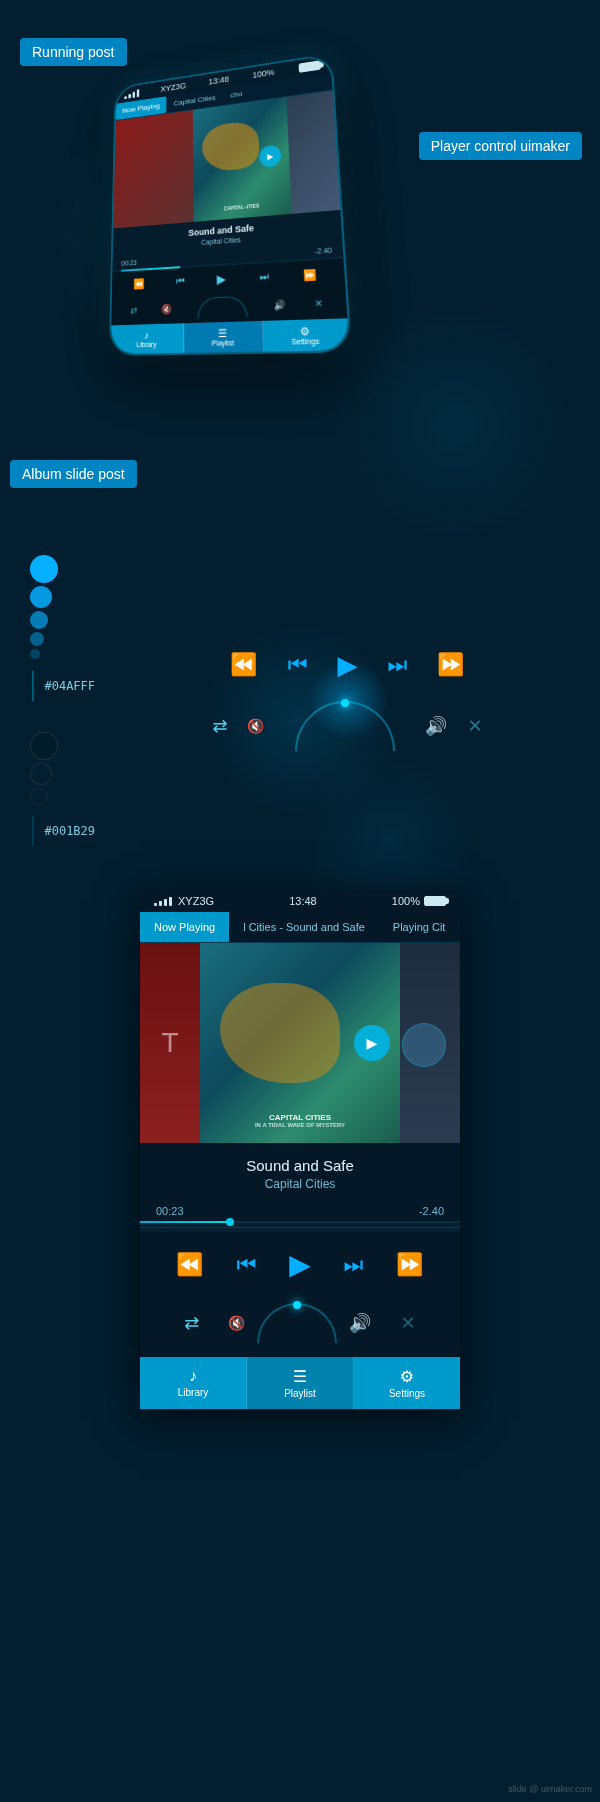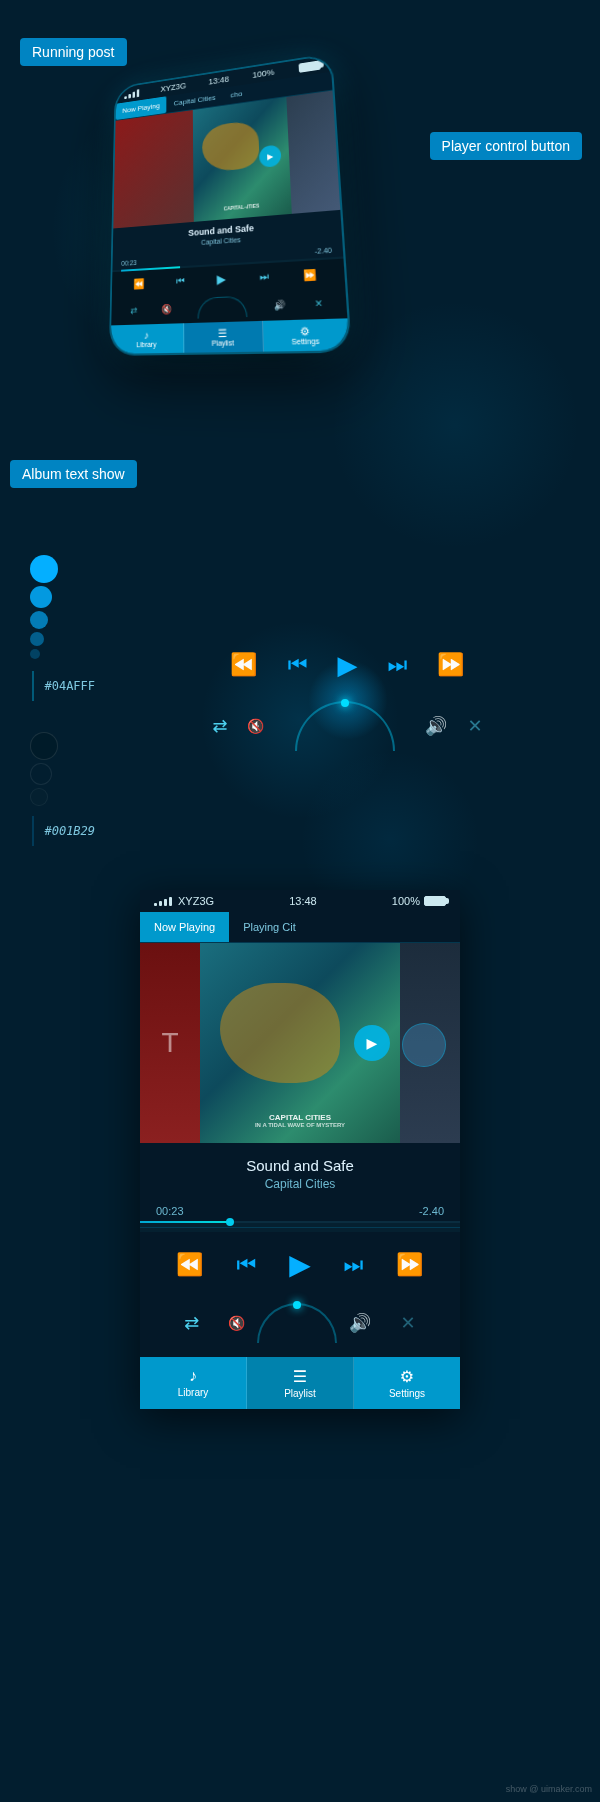--- a/index.html
+++ b/index.html
@@ -678,25 +678,25 @@
 <div class="bg-glow bg-glow-3"></div>
 <div class="bg-glow bg-glow-4"></div>
 
 <div class="section-phone">
 
   <div class="annotation-label running-text-label">
     <span>Running post</span>
   </div>
 
   <div class="annotation-label player-ctrl-label">
-    <span>Player control button</span>
+    <span>Player control uimaker</span>
   </div>
 
   <div class="annotation-label album-slide-label">
-    <span>Album text show</span>
+    <span>Album slide post</span>
   </div>
 
   <div class="phone-mockup-wrap">
     <div class="phone-mockup">
 
       <div class="phone-status-bar">
         <div class="fp-signal">
           <div class="fp-bar" style="height:3px"></div>
           <div class="fp-bar" style="height:5px"></div>
           <div class="fp-bar" style="height:7px"></div>
@@ -791,21 +791,21 @@
     <div style="margin-left:2px;margin-bottom:27px;text-align:right;">
       <div style="width:2px;height:30px;background:rgba(0,180,230,0.4);display:inline-block;vertical-align:middle;"></div>
       <span class="color-label" style="margin-left:6px;vertical-align:middle;">#04AFFF</span>
     </div>
 
     <div style="display:flex;flex-direction:column;gap:3px;margin-bottom:6px;">
       <div class="color-dot" style="width:28px;height:28px;background:#001b29;border-radius:50%;border:1px solid rgba(255,255,255,0.1);"></div>
       <div class="color-dot" style="width:22px;height:22px;background:#021e2f;border-radius:50%;border:1px solid rgba(255,255,255,0.08);"></div>
       <div class="color-dot" style="width:18px;height:18px;background:#042030;border-radius:50%;border:1px solid rgba(255,255,255,0.06);"></div>
     </div>
-    <div style="margin-left:2px;font-style:italic;">
+    <div style="margin-left:2px;">
       <div style="width:2px;height:30px;background:rgba(0,100,150,0.4);display:inline-block;vertical-align:middle;"></div>
       <span class="color-label" style="margin-left:6px;vertical-align:middle;">#001B29</span>
     </div>
   </div>
 
   <div class="controls-display">
 
     <div class="ctrl-glow"></div>
 
     <div class="ctrl-row">
@@ -850,20 +850,23 @@
             <div class="fp-battery-fill"></div>
           </div>
       </div>
     </div>
 
     <div class="fp-tabs">
       <div class="fp-tab active">
         <span>Now Playing</span>
       </div>
       <div class="fp-tab">
+        <span>l Cities - Sound and Safe</span>
+      </div>
+      <div class="fp-tab">
         <span>Playing Cit</span>
       </div>
     </div>
 
     <div class="fp-album-area">
       <div class="fp-album-left">
         <div style="position:absolute;inset:0;background:linear-gradient(180deg,#6b1010,#8b2020);display:flex;align-items:center;justify-content:center;">
           <div style="font-size:28px;opacity:0.5;color:#fff;">T</div>
         </div>
       </div>
@@ -930,13 +933,13 @@
       </div>
       <div class="fp-nav-tab">
         <span class="fp-nav-tab-icon">⚙</span>
         <span>Settings</span>
       </div>
     </div>
 
   </div>
 </div>
 
-<div class="watermark">show @ uimaker.com</div>
+<div class="watermark">slide @ uimaker.com</div>
 
 </body></html>

